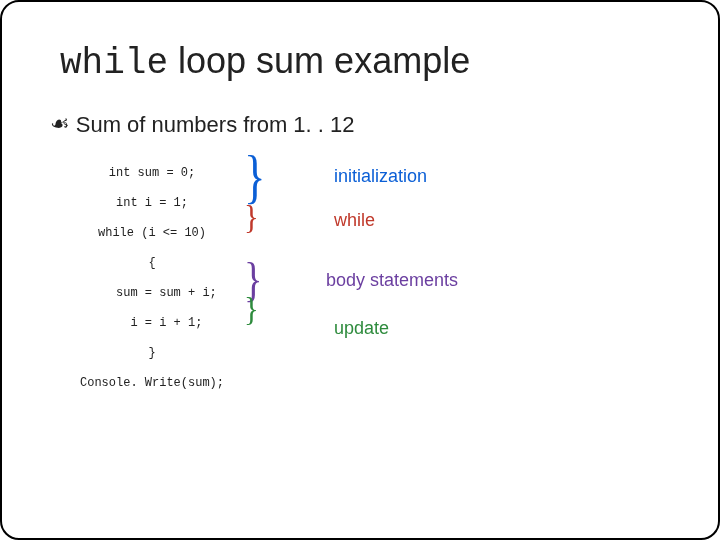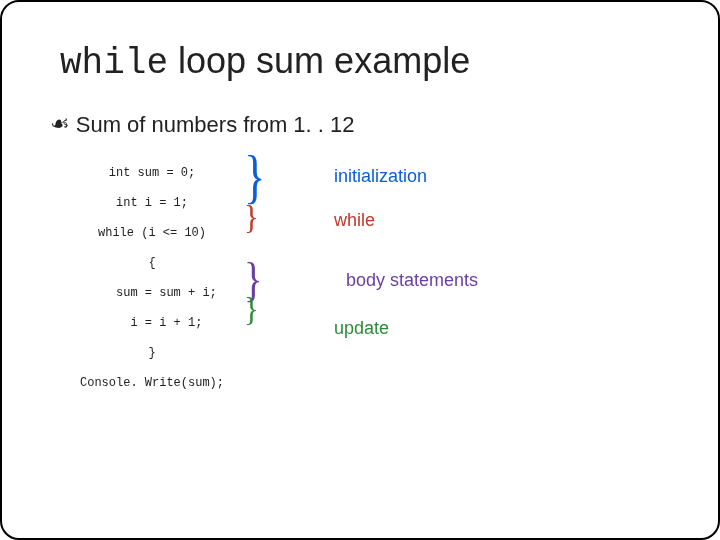--- a/index.html
+++ b/index.html
@@ -79,21 +79,21 @@
   .c-purple { color: #6b3fa0; }
   .c-green  { color: #2e8b3d; }
   
   .brace-init  { left: 0;  top: -14px; font-size: 56px; transform: scaleX(0.8) scaleY(1.05); }
   .label-init  { left: 58px; top: 8px; }
 
   .brace-test  { left: 0;  top: 40px;  font-size: 34px; transform: scaleX(0.9); }
   .label-test  { left: 58px; top: 52px; }
 
   .brace-body  { left: 0;  top: 94px;  font-size: 48px; transform: scaleX(0.8); }
-  .label-body  { left: 70px; top: 112px; }
+  .label-body  { left: 50px; top: 112px; }
 
   .brace-upd   { left: 0;  top: 132px; font-size: 34px; transform: scaleX(0.9); }
   .label-upd   { left: 58px; top: 160px; }
 </style>
 </head>
 <body>
 
 <div class="slide">
 
   <div class="title">

